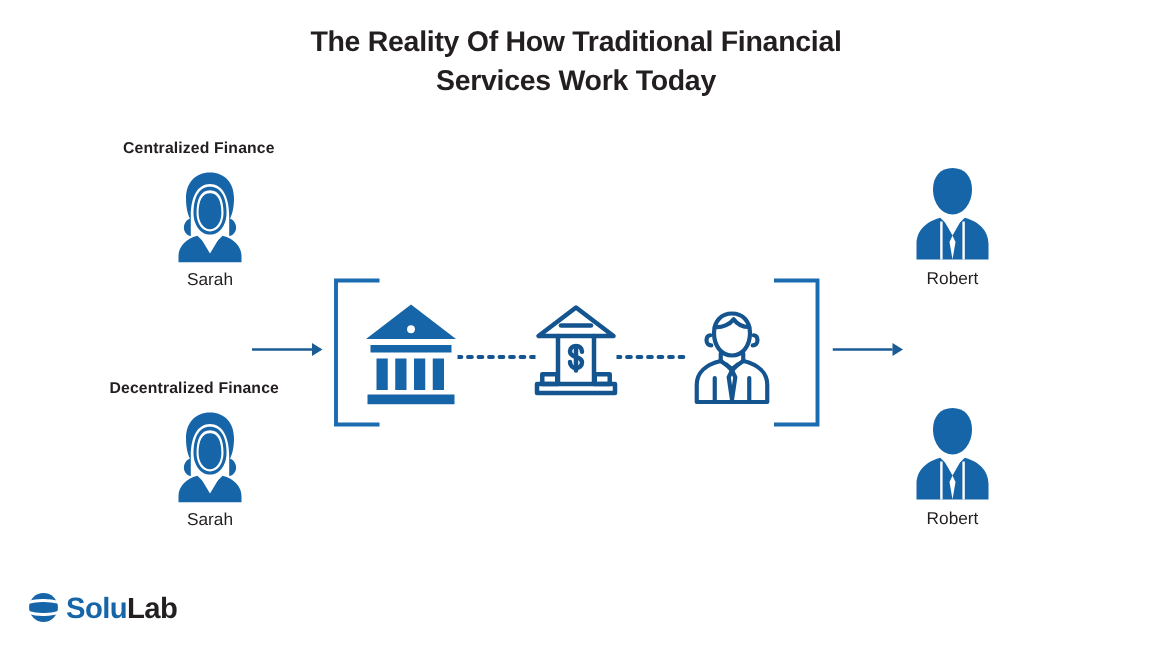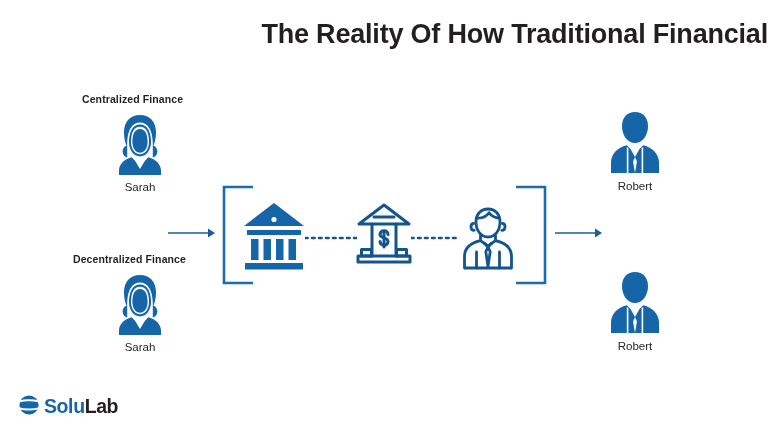--- a/index.html
+++ b/index.html
@@ -15,22 +15,22 @@
     font-family: "Liberation Sans", sans-serif;
     color: #231f20;
   }
 
   
   .title {
     position: absolute;
     left: 0;
     top: 16px;
     width: 768px;
-    text-align: right;
-    font-size: 27px;
+    text-align: center;
+    font-size: 19px;
     font-weight: bold;
     line-height: 1.35;
     letter-spacing: -0.2px;
     color: #231f20;
   }
 
   
   .row {
     position: absolute;
     left: 0;
@@ -110,20 +110,21 @@
     line-height: 1;
   }
   .logo-text .solu { color: #1565a8; }
   .logo-text .lab { color: #231f20; }
 </style>
 </head>
 <body>
 
 <div class="title">
   <div>The Reality Of How Traditional Financial</div>
+  <div>Services Work Today</div>
 </div>
 
 <div class="row row-cefi">
 
   <div class="section-label label-cefi">Centralized Finance</div>
 
   <div class="person person-sarah-1">
     <svg class="avatar" width="54" height="62" viewBox="0 0 54 62">
       <g fill="#1565a8">
         <path d="M27 2c-10 0-16 7.2-16 17 0 6 1 10.4 2.6 13.6C11 33.8 9.6 36 9.6 38.6c0 3 2 5.4 4.6 5.8V31C14.2 17.6 19 9.6 27 9.6S39.8 17.6 39.8 31v13.4c2.6-.4 4.6-2.8 4.6-5.8 0-2.6-1.4-4.8-4-6C42 29.4 43 25 43 19 43 9.2 37 2 27 2z"></path>

